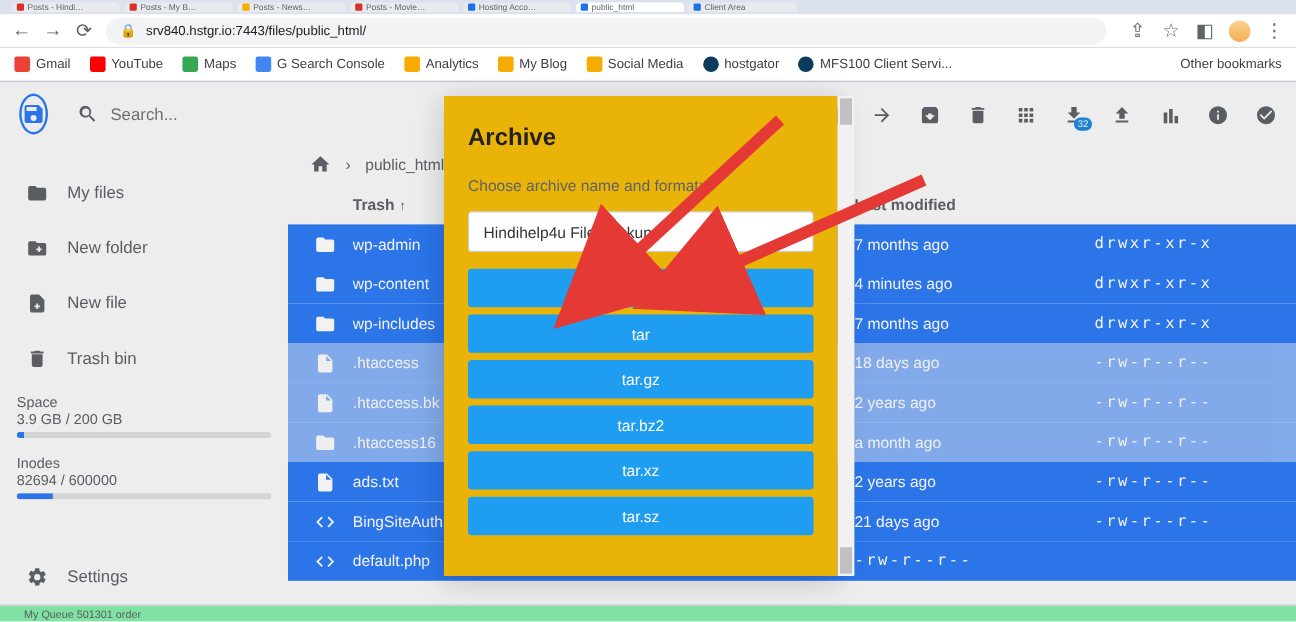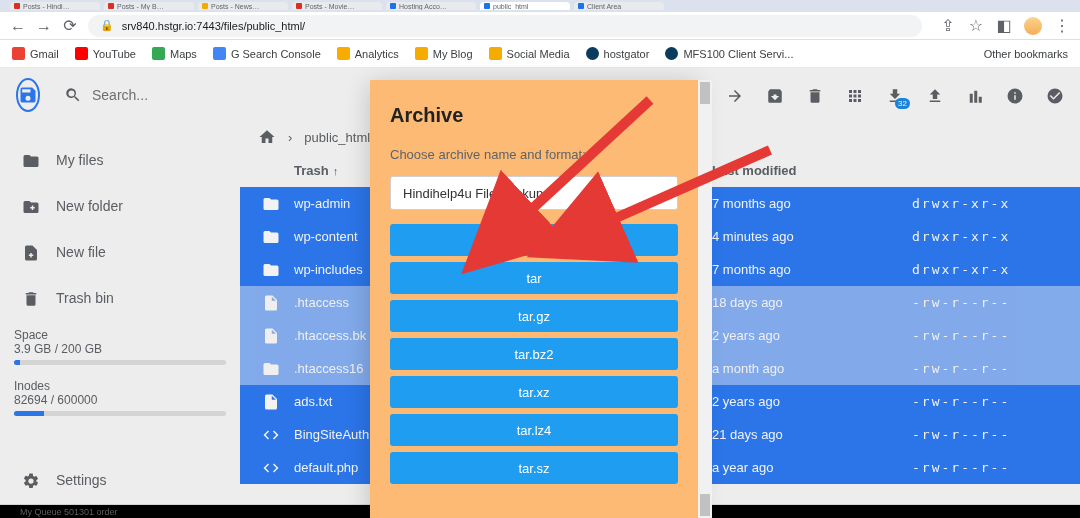--- a/index.html
+++ b/index.html
@@ -23,21 +23,21 @@
   .avatar{width:18px;height:18px;border-radius:50%;background:linear-gradient(#fbd38d,#f6ad55);}
 
   
   .bookmarks-bar { height: 28px; background:#fff; border-bottom:1px solid #e8e8e8; display:flex; align-items:center; padding:0 12px; gap:16px; font-size:11px; color:#3c4043;}
   .bk{display:flex;align-items:center;gap:5px;}
   .bk .bicon{width:13px;height:13px;border-radius:2px;}
   .bk-right{margin-left:auto;display:flex;align-items:center;gap:6px;}
 
   
   .app { display:flex; height: calc(518px - 12px - 28px - 28px - 14px); background:#4c1d95;}
-  .status-bottom{height:14px;background:#000000;border-top:1px solid #e0e0e0;font-size:9px;color:#5f6368;display:flex;align-items:center;padding-left:20px;}
+  .status-bottom{height:14px;background:#86efac;border-top:1px solid #e0e0e0;font-size:9px;color:#5f6368;display:flex;align-items:center;padding-left:20px;}
 
   
   .sidebar{width:240px;border-right:none;background:#fafafa;display:flex;flex-direction:column;padding-top:10px;}
   .logo{width:34px;height:34px;border:2px solid #2e7cf6;border-radius:50%;margin-left:16px;display:flex;align-items:center;justify-content:center;position:relative;}
   .logo svg{width:20px;height:20px;}
   .side-links{margin-top:26px;display:flex;flex-direction:column;}
   .side-item{display:flex;align-items:flex-start;gap:16px;padding:14px 22px;color:#5f6368;font-size:14px;}
   .side-item svg{width:18px;height:18px;fill:#5f6368;}
   .side-stats{padding:0 14px;margin-top:6px;color:#5f6368;font-size:12px;}
   .bar{height:5px;background:#e0e0e0;border-radius:3px;margin-top:4px;overflow:hidden;}
@@ -62,21 +62,21 @@
   .thead .sort{font-size:11px;margin-left:4px;}
   .trow{color:#fff;}
   .trow.sel{background:#2e7cf6;}
   .trow .ficon{display:flex;justify-content:center;}
   .trow .ficon svg{width:18px;height:18px;fill:#fff;}
   .trow.dim{opacity:.55;}
   .perm{font-family:monospace;letter-spacing:2px;}
 
   
   .overlay{position:absolute;inset:68px 0 0 0;background:rgba(0,0,0,0.05);}
-  .modal{position:absolute;top:80px;left:370px;width:328px;background:#fdba74;box-shadow:0 4px 24px rgba(0,0,0,.2);padding:24px 20px 28px;}
+  .modal{position:absolute;top:80px;left:370px;width:328px;background:#eab308;box-shadow:0 4px 24px rgba(0,0,0,.2);padding:24px 20px 28px;}
   .modal h2{font-size:20px;color:#222;font-weight:600;margin-bottom:20px;}
   .modal p{font-size:13px;color:#5f6368;margin-bottom:14px;}
   .modal input{width:100%;height:34px;border:1px solid #d0d0d0;border-radius:3px;padding:0 12px;font-size:13px;color:#333;margin-bottom:14px;}
   .fmt-btn{display:block;width:100%;height:32px;background:#1e9df1;color:#fff;border:none;border-radius:3px;font-size:13px;margin-bottom:6px;cursor:pointer;}
   .modal-scroll{position:absolute;right:-14px;top:0;bottom:0;width:14px;background:#f1f1f1;}
   .modal-scroll i{display:block;width:10px;height:22px;background:#c1c1c1;margin:2px auto 0;}
   .modal-scroll i.bot{position:absolute;bottom:2px;left:2px;}
 
   
   .arrow{position:absolute;pointer-events:none;}
@@ -405,21 +405,20 @@
     <span class="perm">-rw-r--r--</span>
           </div>
           <div class="trow sel">
             <span class="ficon">
               <svg viewBox="0 0 24 24">
                 <path d="M9.4 16.6 4.8 12l4.6-4.6L8 6l-6 6 6 6 1.4-1.4zm5.2 0 4.6-4.6-4.6-4.6L16 6l6 6-6 6-1.4-1.4z"></path>
               </svg>
             </span>
     <span>default.php</span>
     <span>10.07 KB</span>
-    <span>a year ago</span>
     <span class="perm">-rw-r--r--</span>
           </div>
         </div>
     </div>
   </div>
 </div>
 
 <div class="status-bottom">
     <span>My Queue 501301  order</span>
   </div>
@@ -428,21 +427,20 @@
 <div class="modal">
   <h2>Archive</h2>
   <p>Choose archive name and format:</p>
   <input value="Hindihelp4u File Backup" style="">
   <div id="fmt-list">
       <button class="fmt-btn">zip</button>
       <button class="fmt-btn">tar</button>
       <button class="fmt-btn">tar.gz</button>
       <button class="fmt-btn">tar.bz2</button>
       <button class="fmt-btn">tar.xz</button>
-      <button class="fmt-btn">tar.lz4</button>
       <button class="fmt-btn">tar.sz</button>
     </div>
   <div class="modal-scroll">
       <i></i>
       <i class="bot"></i>
     </div>
 </div>
 
 <svg class="arrow" style="left:470px;top:90px" width="220" height="160">
   <defs>

